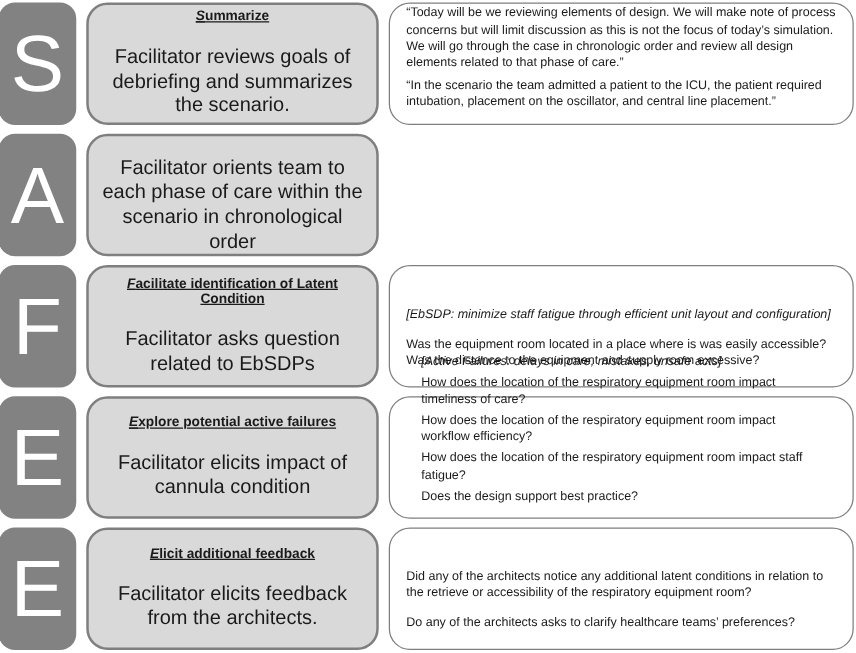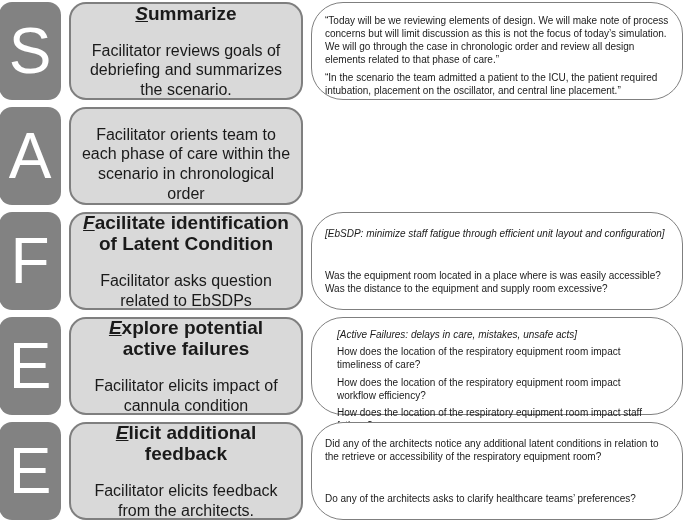--- a/index.html
+++ b/index.html
@@ -25,30 +25,30 @@
   .step-box {
     width: 234px; flex: 0 0 234px;
     background: #d9d9d9;
     border: 2.5px solid #7f7f7f;
     border-radius: 17px;
     display: flex; flex-direction: column;
     align-items: center; justify-content: center;
     text-align: center;
     padding: 6px 9px;
   }
-  .step-title { font-weight: bold; font-size: 19px; line-height: 1.15; }
+  .step-title { font-weight: bold; font-size: 11px; line-height: 1.15; text-decoration: underline; }
   .step-title .initial { font-style: italic; text-decoration: underline; }
   .step-desc { font-size: 16px; line-height: 1.22; margin-top: 16px; }
   .panel {
     flex: 1;
     background: #ffffff;
     border: 1.5px solid #7f7f7f;
-    border-radius: 32px;
+    border-radius: 17px;
     padding: 8px 13px;
-    display: flex; flex-direction: column; justify-content: space-between;
+    display: flex; flex-direction: column; justify-content: flex-end;
     font-size: 10px; line-height: 1.32;
   }
   .panel p { margin: 2.5px 0; }
   .panel.spread p { margin: 5.5px 0; }
   .panel.tight p { margin: 2px 12px; }
   .italic { font-style: italic; }
 </style>
 </head>
 <body>
 

